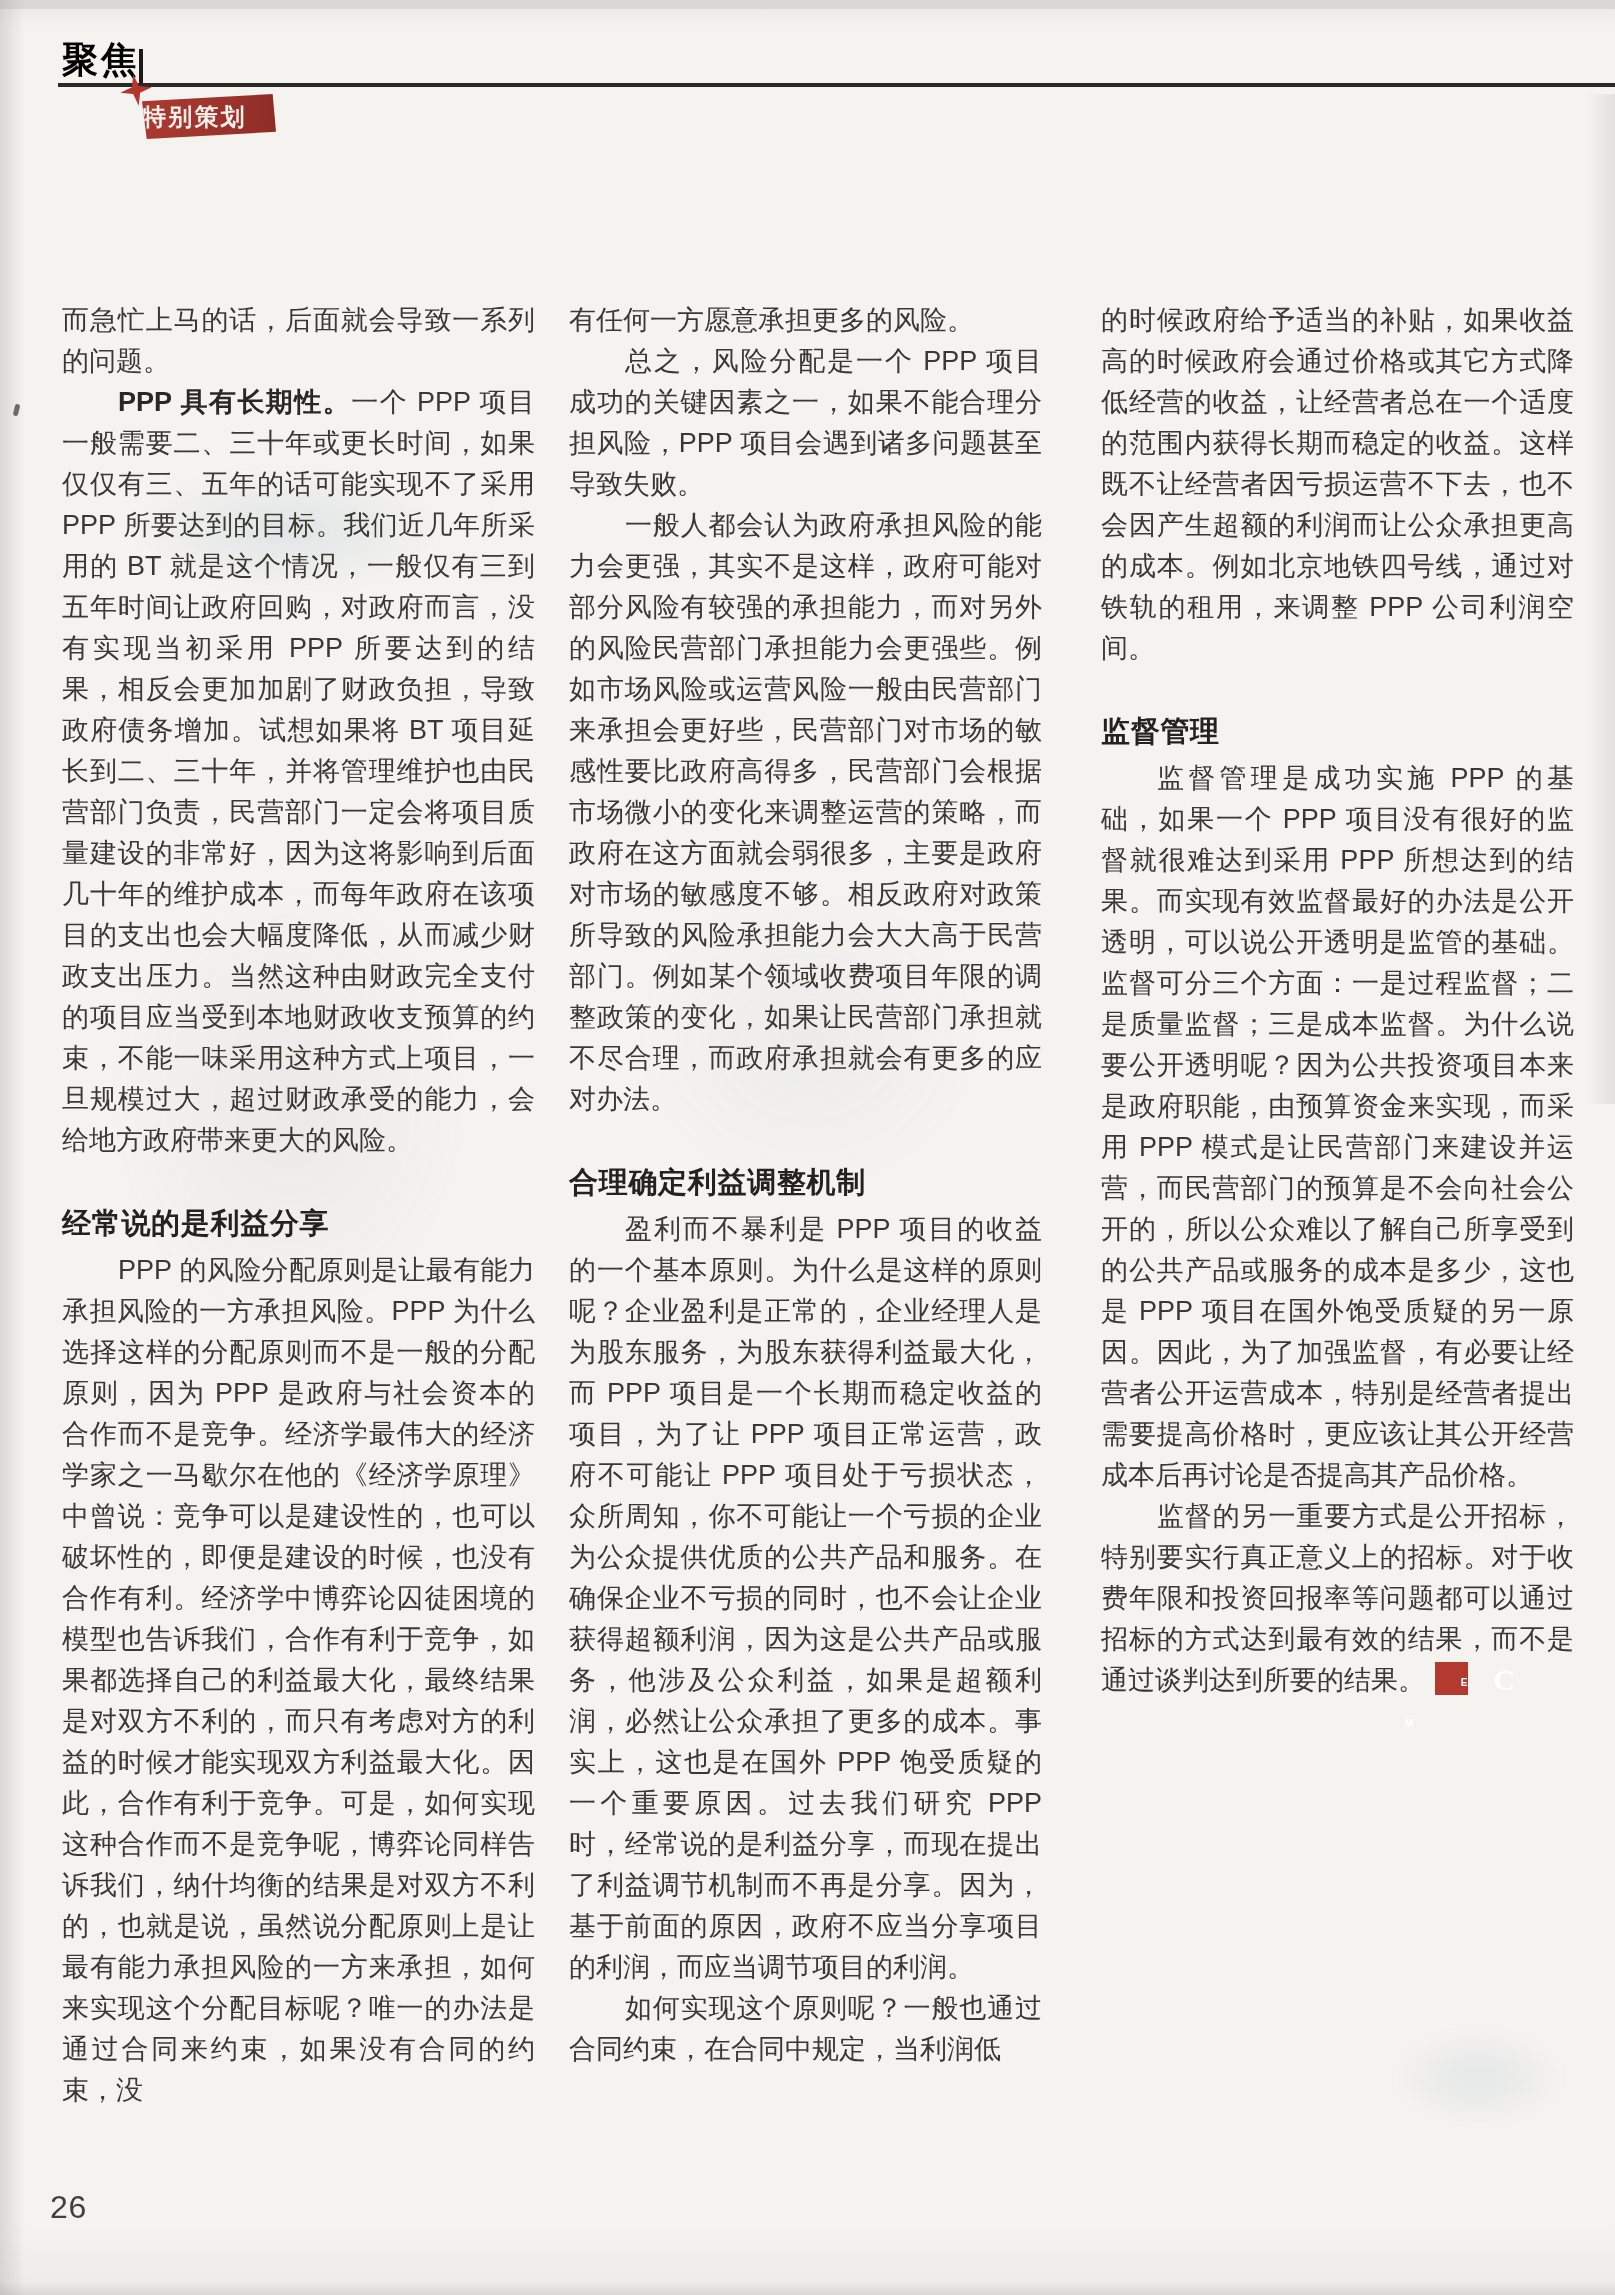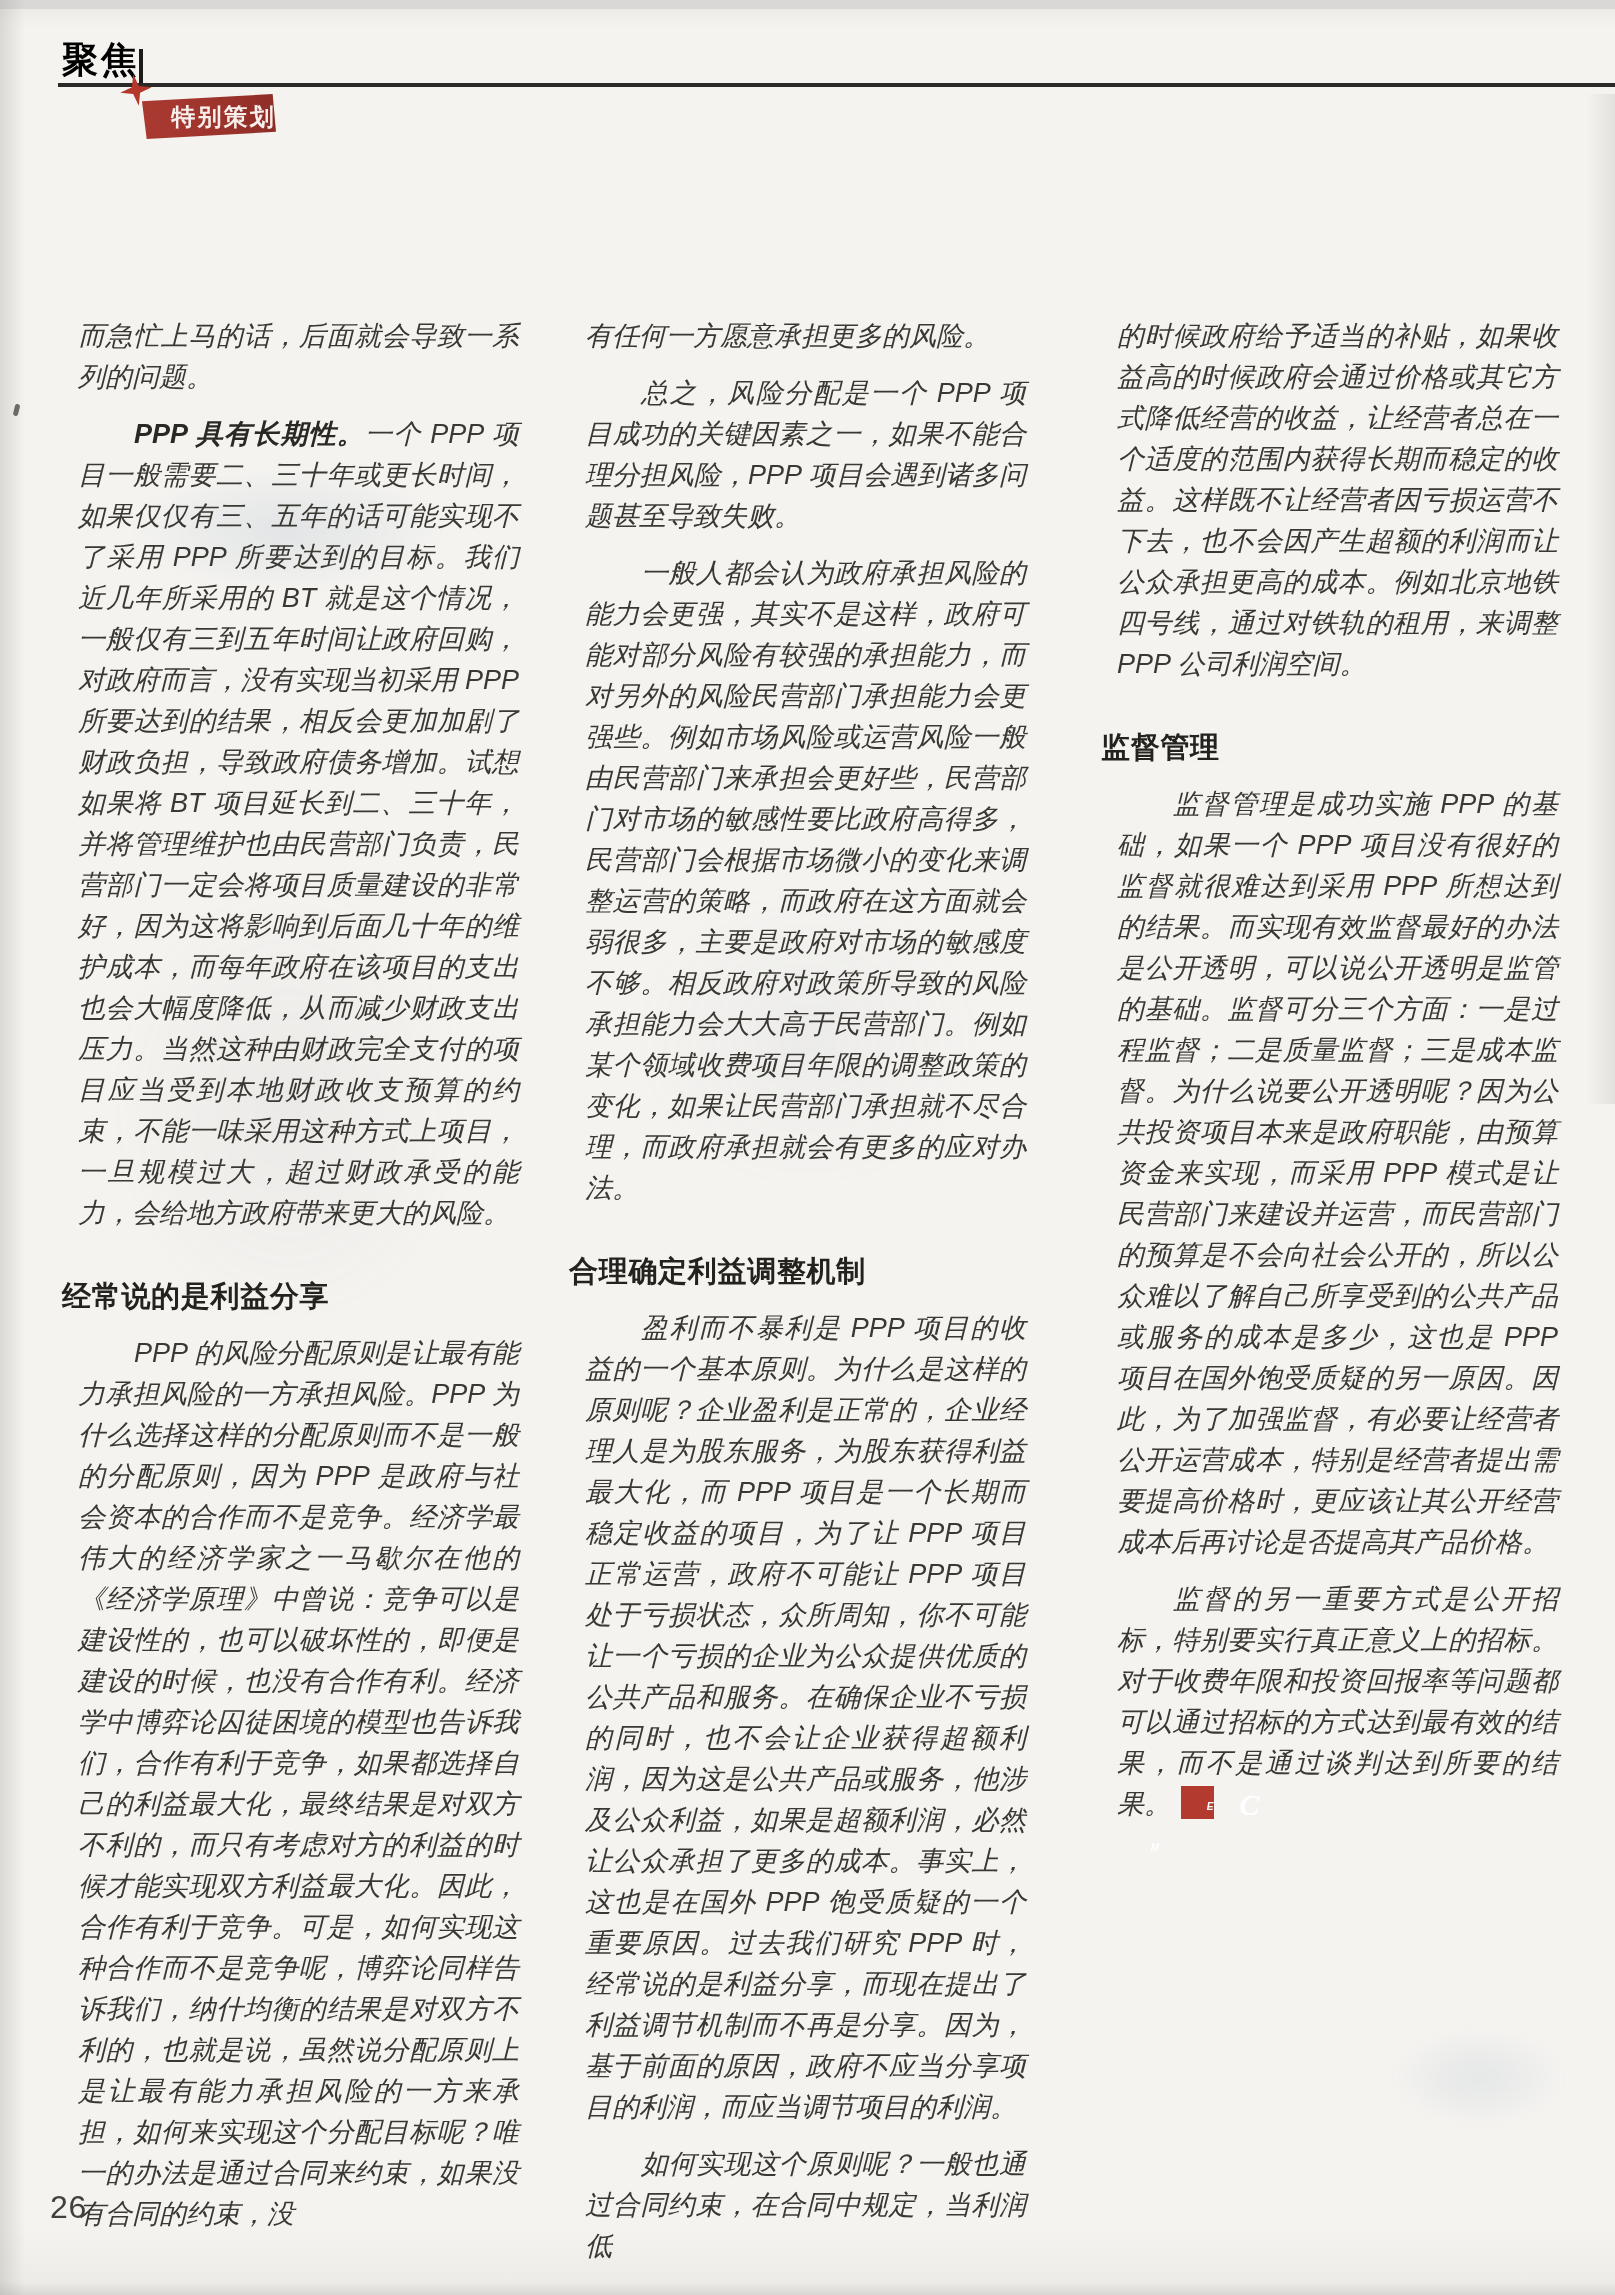--- a/index.html
+++ b/index.html
@@ -47,36 +47,36 @@
   }
   .star-icon {
     position:absolute; left:120px; top:74px; width:32px; height:32px;
     background:#b5372c; transform:rotate(-10deg);
     clip-path:polygon(50% 0%, 61% 39%, 100% 50%, 61% 61%, 50% 100%, 39% 61%, 0% 50%, 39% 39%);
   }
   .badge {
     position:absolute; left:142px; top:94px; width:134px; height:45px;
     background:linear-gradient(97deg, #ab3a31 0%, #9d342c 55%, #8d2d26 100%);
     clip-path:polygon(0% 16%, 97.5% 0%, 100% 84%, 3.5% 100%);
-    display:flex; align-items:center; justify-content:flex-end;
+    display:flex; align-items:center; justify-content:flex-start;
   }
   .badge span {
     color:#f6efeb; font-size:24px; font-weight:bold; letter-spacing:2.2px; padding-top:1.4px;
   }
 
   
   .col {
     position:absolute; top:300px; width:473px;
     font-size:27px; line-height:41px; color:#3a3833;
     text-align:justify; text-justify:inter-ideograph; word-break:break-all;
   }
   .col-1 { left:62px;  }
   .col-2 { left:569px; }
   .col-3 { left:1101px; }
-  .col p { margin:16px;font-style:italic; }
+  .col p { margin:0; }
   .col p.indent { text-indent:56px; }
   .col h3 {
     margin:42px 0 5.8px 0; font-size:29px; font-weight:bold; color:#24221e; letter-spacing:0.7px;
   }
   .lead { font-weight:bold; color:#2a2824; }
 
   
   .endmark {
     display:inline-block; position:relative; width:33px; height:33px;
     background:#b23a2e; margin-left:10px; vertical-align:-5.8px;

